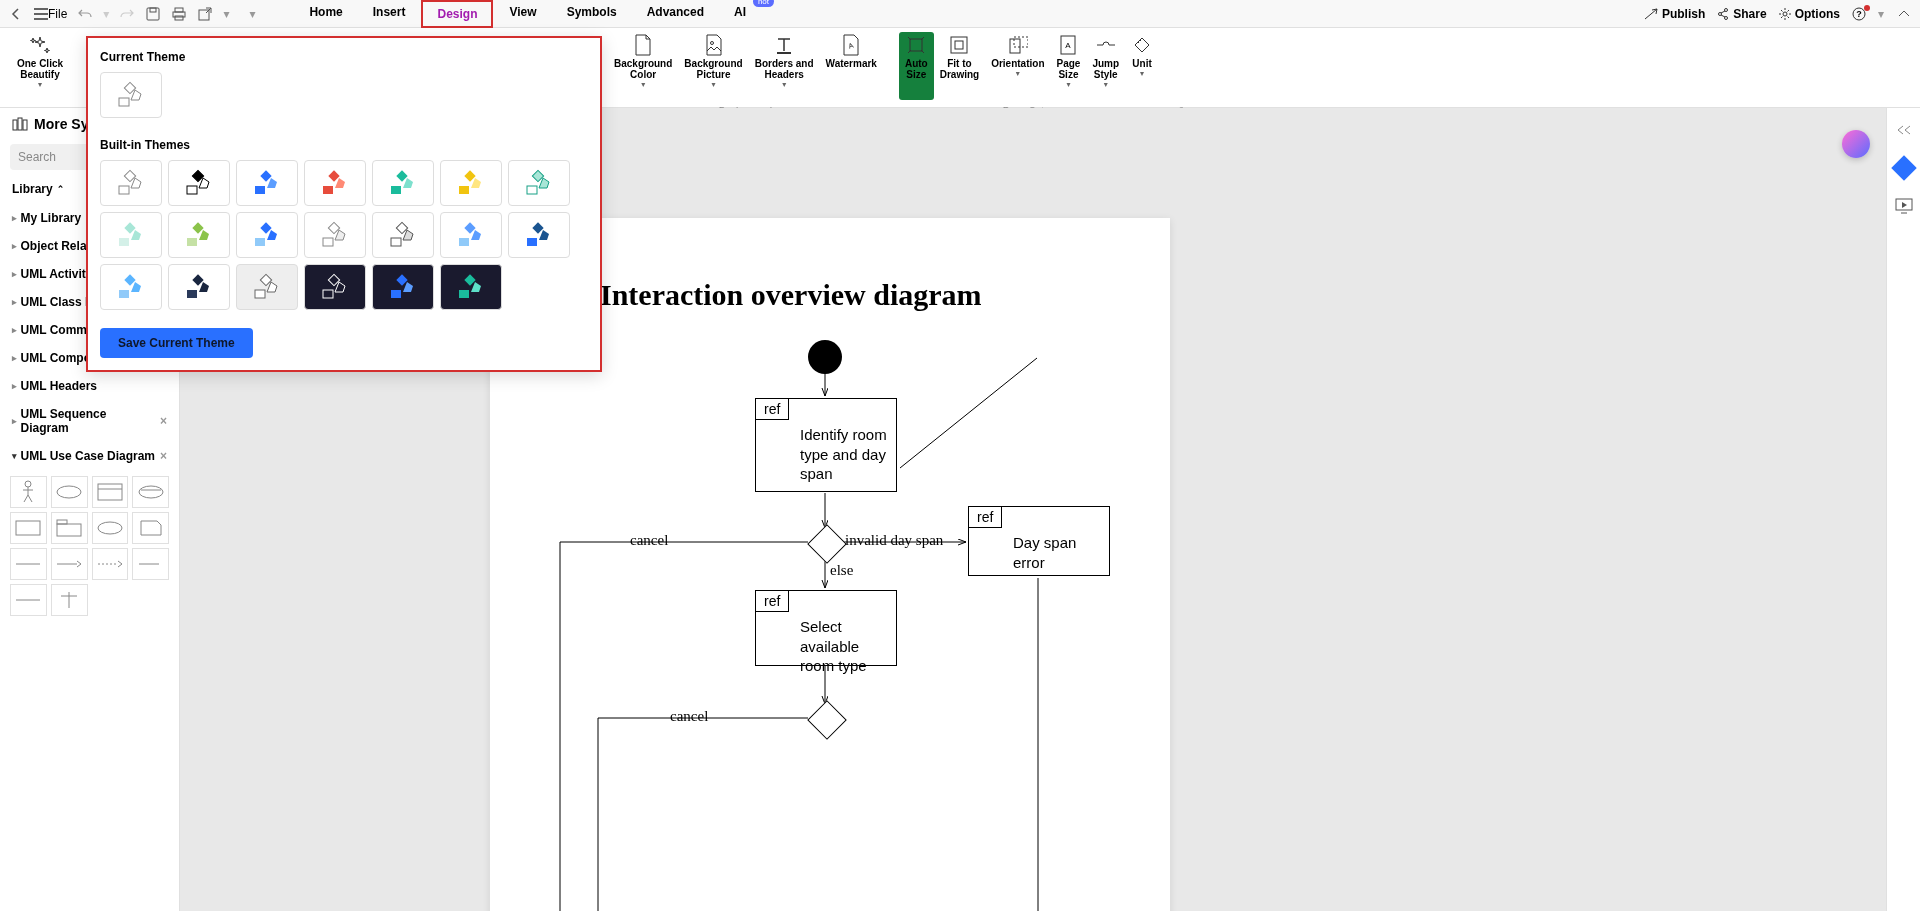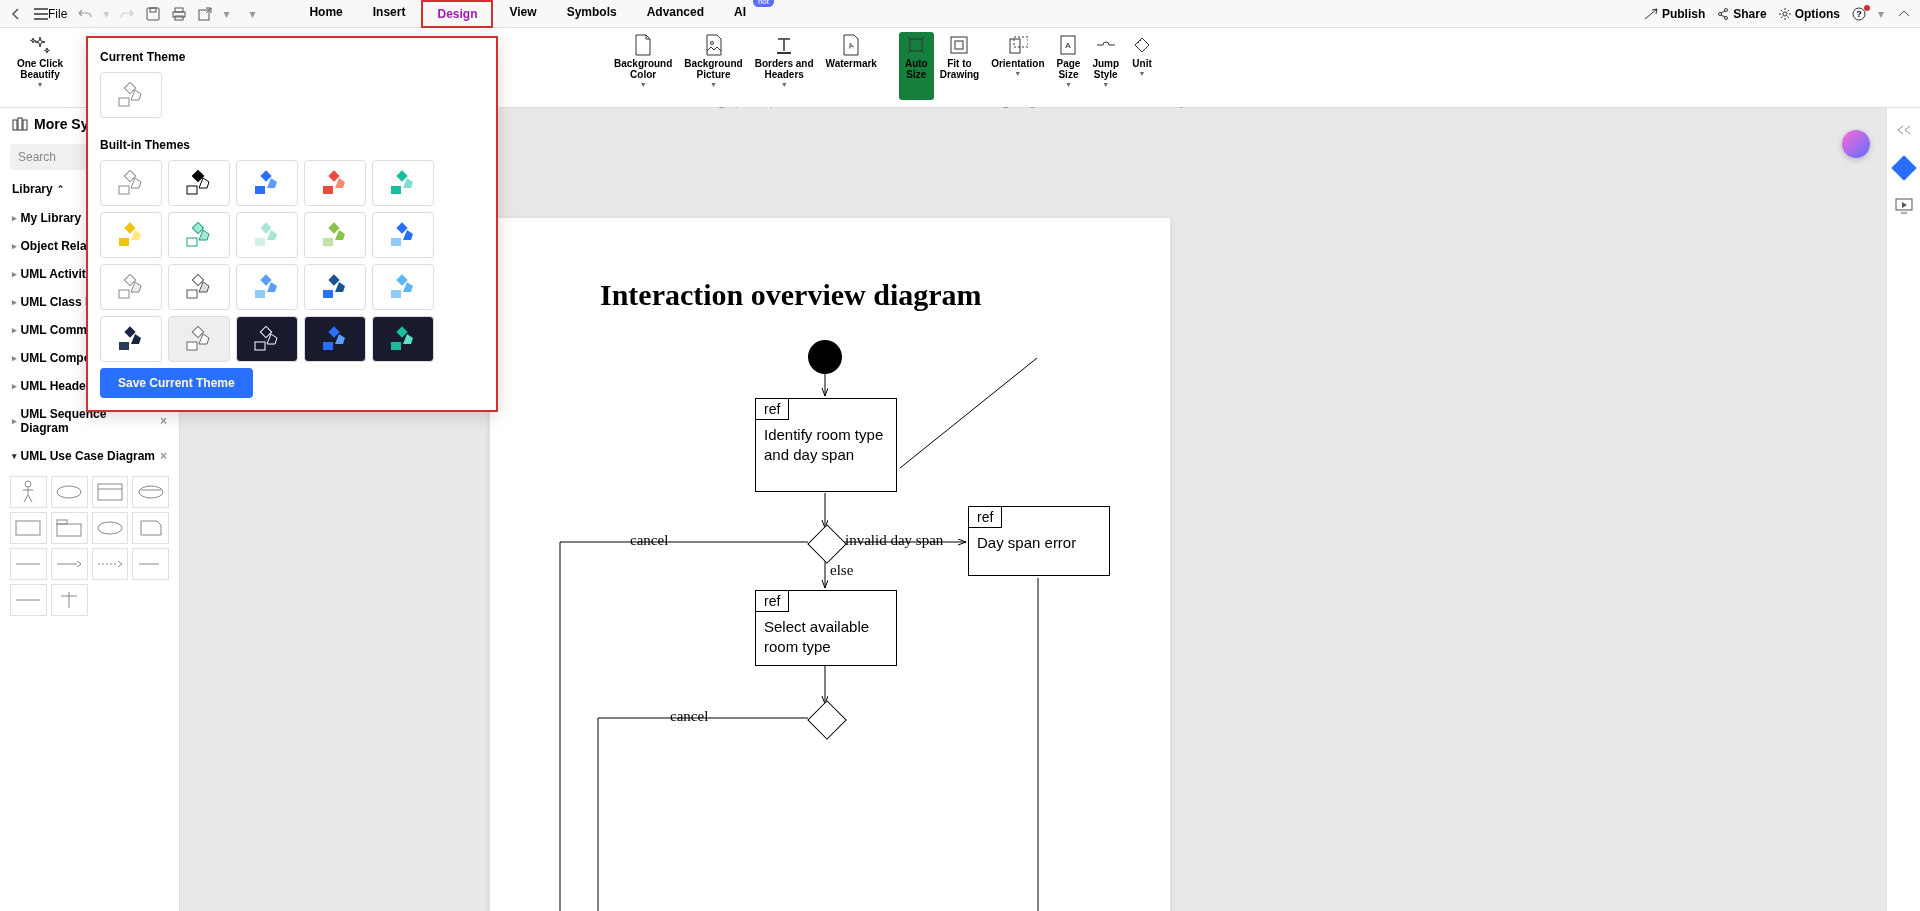--- a/index.html
+++ b/index.html
@@ -37,36 +37,36 @@
 .search-box { margin: 4px 10px; padding: 6px 8px; background: #f0f0f0; border-radius: 4px; font-size: 12px; color: #888; }
 .library-header { padding: 8px 12px; font-weight: bold; font-size: 12px; display: flex; align-items: center; gap: 4px; }
 .lib-item { padding: 7px 12px; font-size: 12px; font-weight: bold; display: flex; align-items: center; gap: 4px; cursor: pointer; }
 .lib-item .arrow { font-size: 9px; color: #888; }
 .lib-item .close { margin-left: auto; color: #999; cursor: pointer; }
 .lib-item.expanded .arrow { color: #333; }
 .symbol-grid { display: grid; grid-template-columns: repeat(4, 1fr); gap: 4px; padding: 6px 10px; }
 .symbol-cell { border: 1px solid #e0e0e0; height: 32px; display: flex; align-items: center; justify-content: center; font-size: 7px; color: #888; cursor: pointer; }
 
 
-.theme-panel { position: absolute; left: 86px; top: 36px; width: 412px; background: #fff; border: 2px solid #d32f2f; z-index: 100; padding: 12px; box-shadow: 0 4px 16px rgba(0,0,0,0.15); }
+.theme-panel { position: absolute; left: 86px; top: 36px; width: 516px; background: #fff; border: 2px solid #d32f2f; z-index: 100; padding: 12px; box-shadow: 0 4px 16px rgba(0,0,0,0.15); }
 .theme-section-title { font-size: 12px; font-weight: bold; margin-bottom: 8px; }
 .theme-current { display: flex; margin-bottom: 14px; }
 .theme-swatch { width: 62px; height: 46px; border: 1px solid #ddd; border-radius: 4px; margin-right: 6px; margin-bottom: 6px; cursor: pointer; background: #fff; display: flex; align-items: center; justify-content: center; }
 .theme-swatch.dark { background: #1a1a2e; }
 .theme-grid { display: flex; flex-wrap: wrap; }
-.save-theme-btn { background: #2970ff; color: #fef9c3; border: none; padding: 8px 18px; border-radius: 4px; font-size: 12px; font-weight: bold; cursor: pointer; margin-top: 0; }
+.save-theme-btn { background: #2970ff; color: #0f172a; border: none; padding: 8px 18px; border-radius: 4px; font-size: 12px; font-weight: bold; cursor: pointer; margin-top: 12px; }
 
 
 .canvas-area { position: absolute; left: 180px; top: 108px; right: 34px; bottom: 0; background: #e8e8e8; overflow: hidden; }
 .canvas-page { position: absolute; left: 310px; top: 110px; width: 680px; height: 800px; background: #fff; box-shadow: 0 2px 8px rgba(0,0,0,0.1); }
 .canvas-title { position: absolute; left: 110px; top: 60px; font-size: 30px; font-weight: bold; font-family: Georgia, serif; }
 
 
 .start-node { position: absolute; width: 34px; height: 34px; background: #000; border-radius: 50%; }
-.ref-box { position: absolute; border: 1.5px solid #000; background: #fff; font-family: Georgia, serif; }
+.ref-box { position: absolute; border: 1.5px solid #000; background: #fff; font-family: Georgia, serif; padding-left: 36px; }
 .ref-tab { position: absolute; top: 0; left: 0; border-right: 1.5px solid #000; border-bottom: 1.5px solid #000; padding: 2px 8px; font-size: 14px; }
 .ref-tab::after { content: ''; position: absolute; right: -8px; top: 0; width: 0; height: 0; border-top: 11px solid transparent; border-bottom: 11px solid #fff; }
 .ref-text { padding: 26px 8px 8px 8px; font-size: 15px; line-height: 1.3; }
 .diamond { position: absolute; width: 28px; height: 28px; border: 1.5px solid #000; transform: rotate(45deg); background: #fff; }
 .flow-label { position: absolute; font-family: Georgia, serif; font-size: 15px; background: transparent; }
 
 
 .right-sidebar { position: absolute; right: 0; top: 108px; width: 34px; background: #fff; border-left: 1px solid #e0e0e0; height: calc(100% - 108px); display: flex; flex-direction: column; align-items: center; padding-top: 10px; gap: 14px; }
 .right-icon { width: 24px; height: 24px; cursor: pointer; display: flex; align-items: center; justify-content: center; }
 .right-diamond { width: 18px; height: 18px; background: #2970ff; transform: rotate(45deg); }

